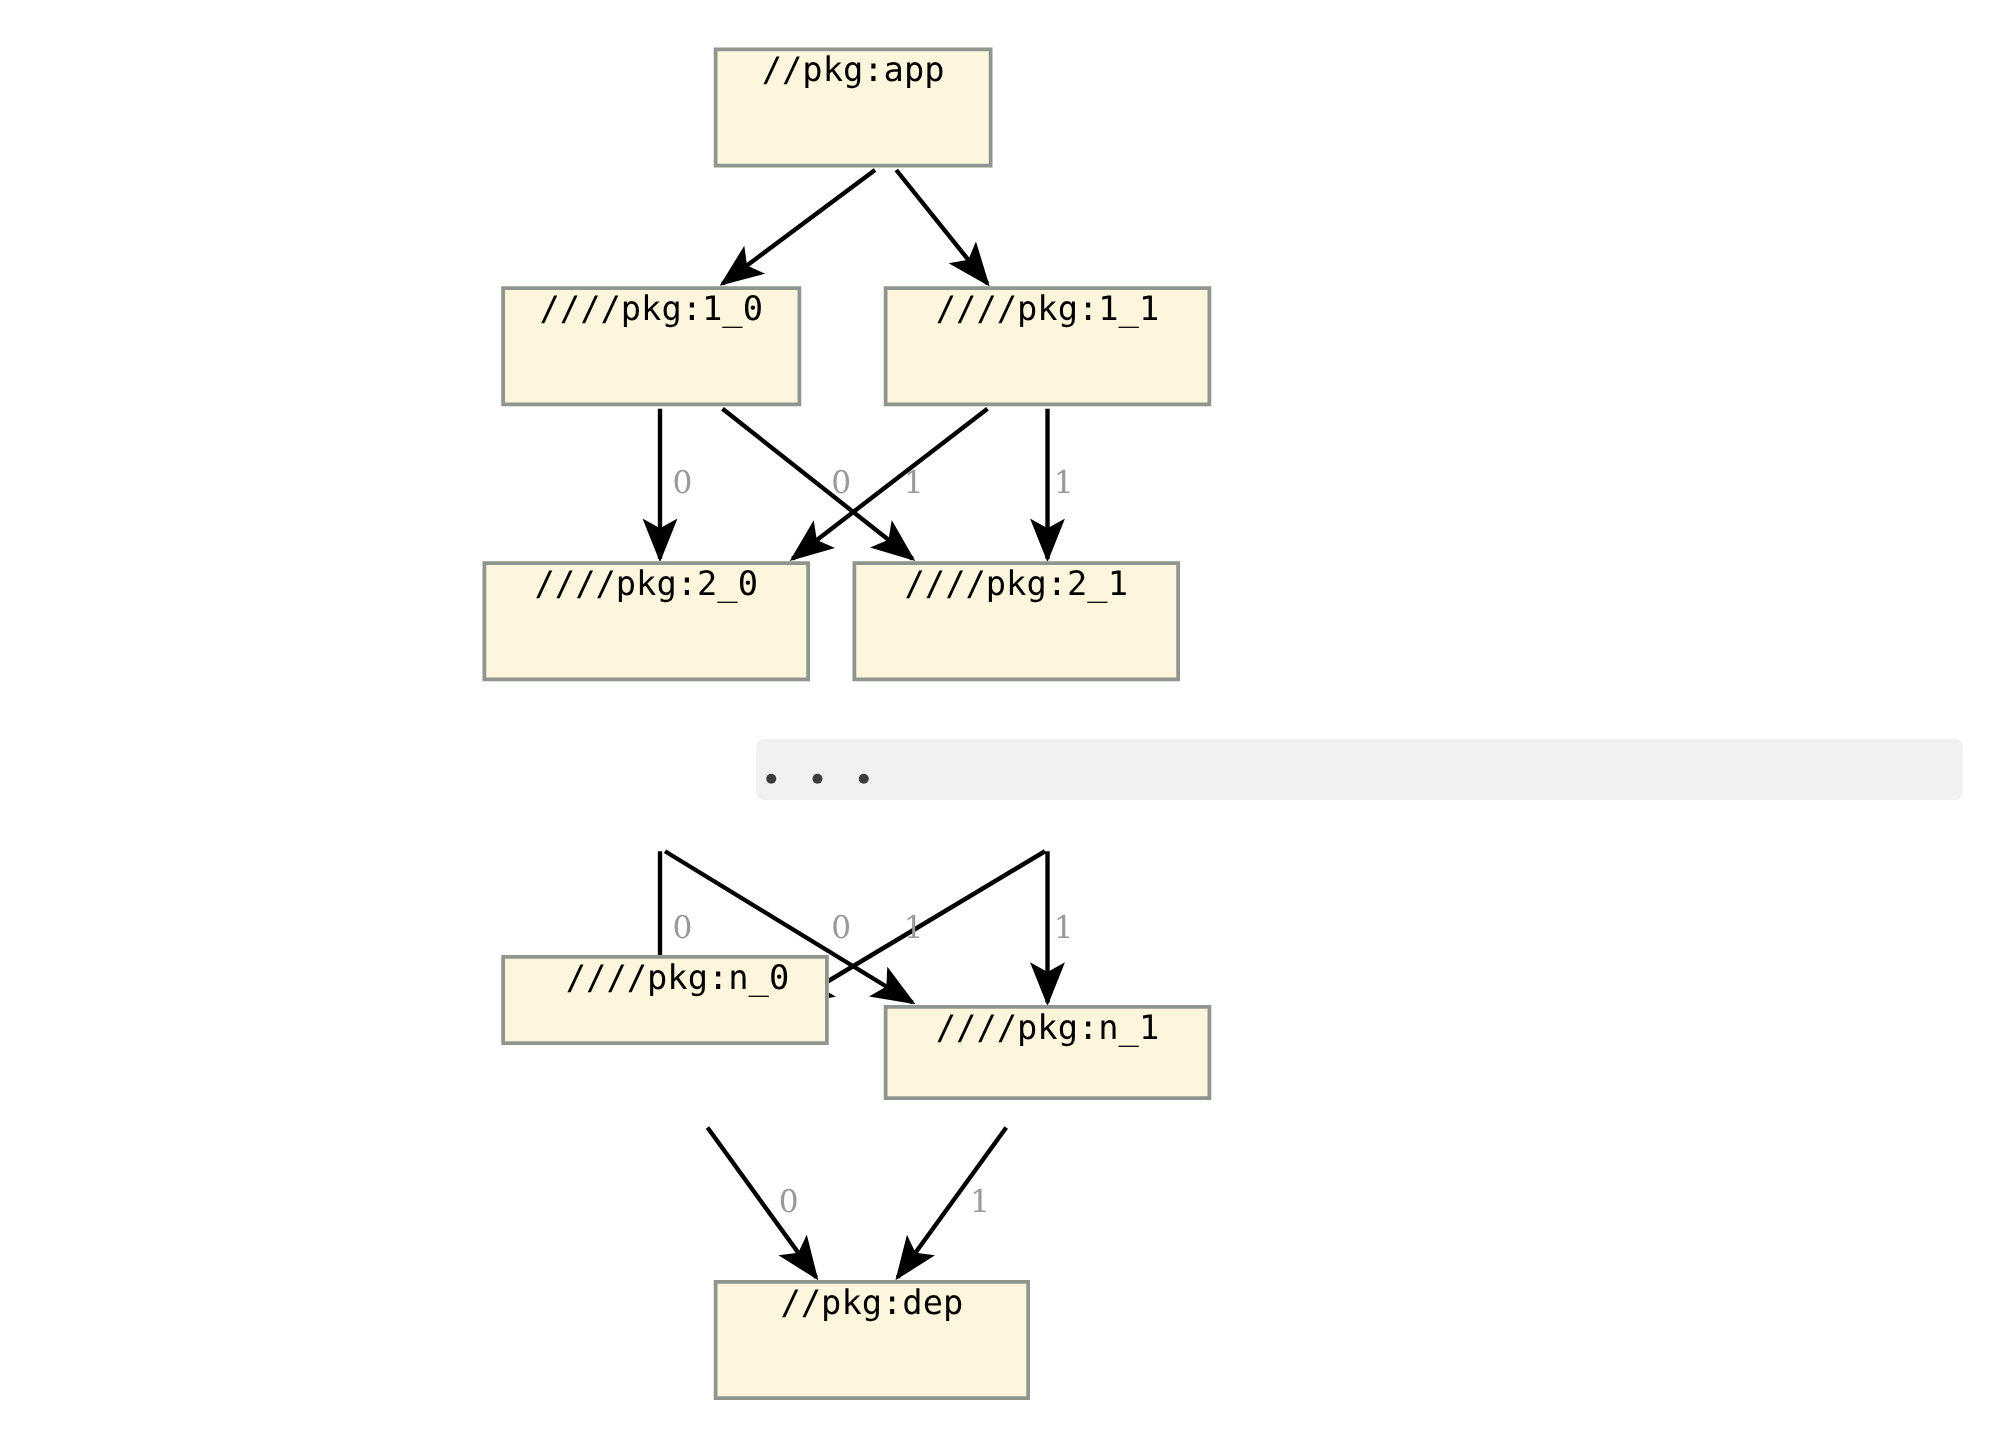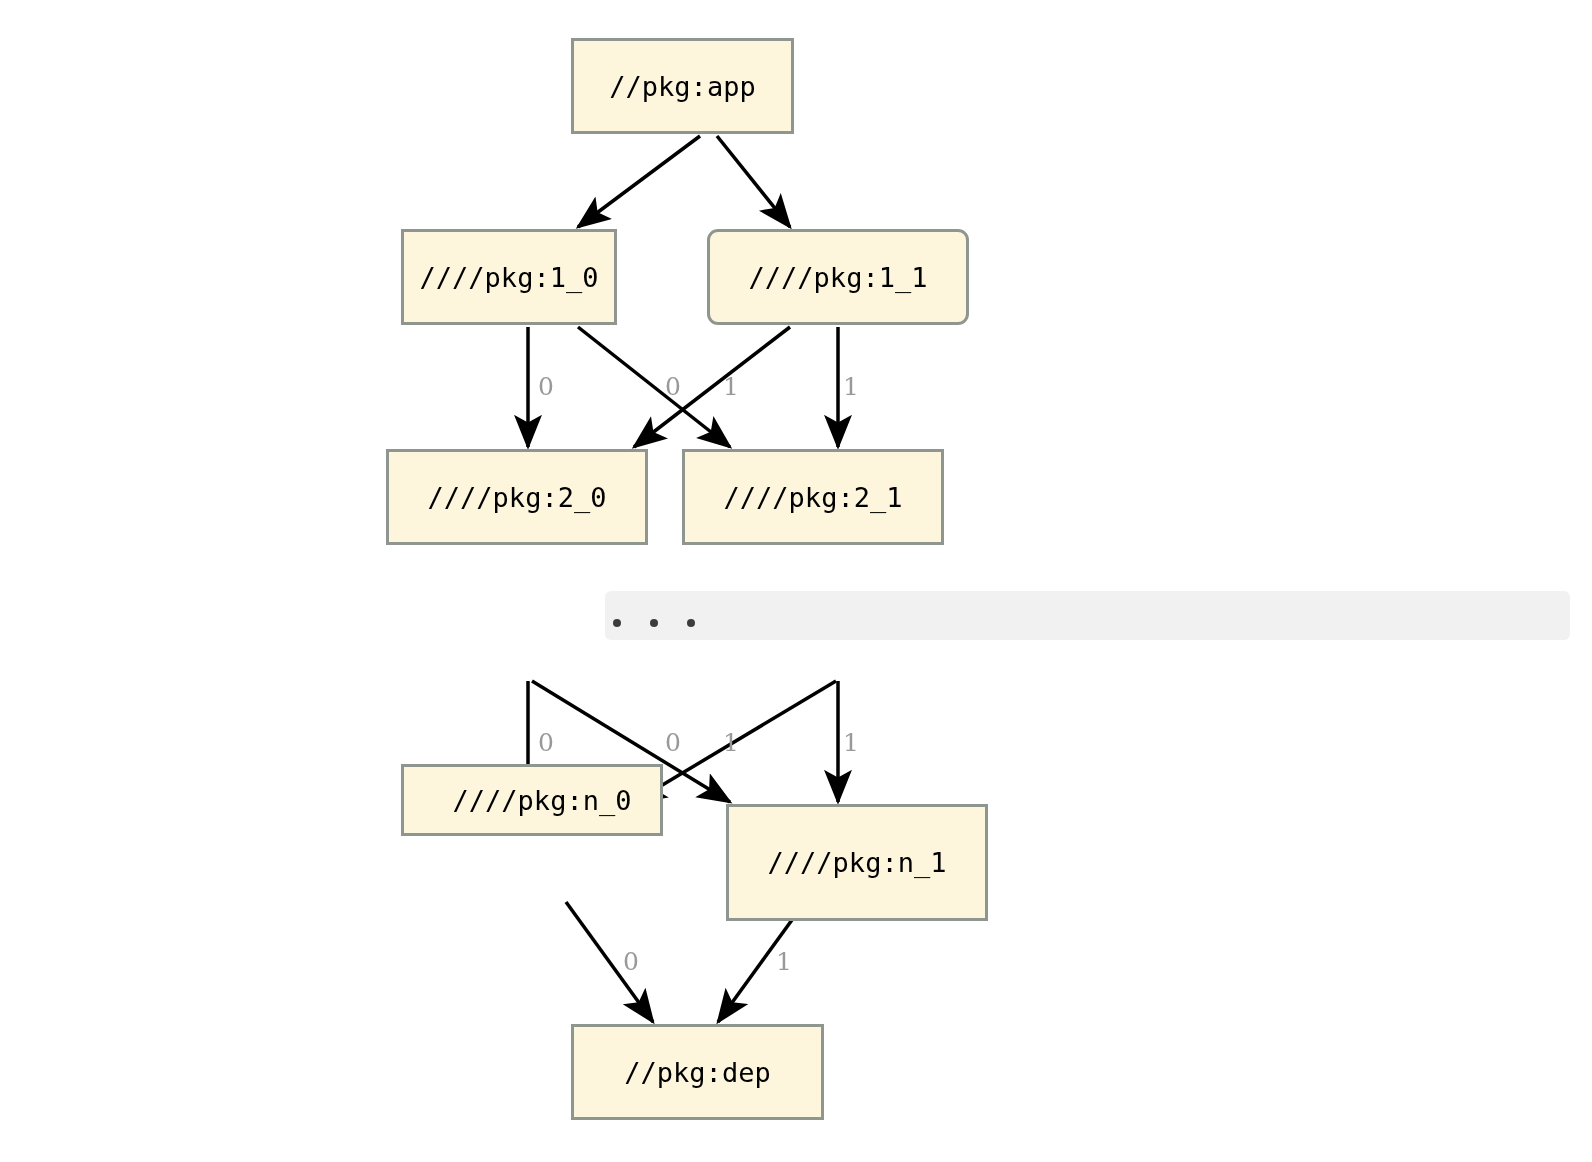--- a/index.html
+++ b/index.html
@@ -27,21 +27,20 @@
     top: 0;
     width: 1592px;
     height: 1162px;
   }
   .node-box {
     position: absolute;
     box-sizing: border-box;
     background: #fdf6dd;
     border: 3px solid #8f968f;
     display: flex;
-    align-items: center;
     justify-content: center;
   }
   .node-label {
     font-family: "DejaVu Sans Mono", "Liberation Mono", monospace;
     font-size: 27px;
     color: #000000;
     letter-spacing: 0px;
     white-space: pre;
   }
   .edge-label {
@@ -89,36 +88,36 @@
         <line x1="838" y1="681" x2="838" y2="802" stroke="#000000" stroke-width="3.5" marker-end="url(#arrowhead)"></line>
         <line x1="566" y1="902" x2="653" y2="1022" stroke="#000000" stroke-width="3.5" marker-end="url(#arrowhead)"></line>
         <line x1="805" y1="902" x2="718" y2="1022" stroke="#000000" stroke-width="3.5" marker-end="url(#arrowhead)"></line>
       </g>
   </svg>
 
   <div id="nodes-layer">
       <div class="node-box" style="left: 571px; top: 38px; width: 223px; height: 96px; background: rgb(253, 246, 221); border-color: rgb(143, 150, 143);">
         <span class="node-label">//pkg:app</span>
       </div>
-      <div class="node-box" style="left: 401px; top: 229px; width: 216px; height: 96px; background: rgb(253, 246, 221); border-color: rgb(143, 150, 143);">
+      <div class="node-box" style="left: 401px; top: 229px; width: 240px; height: 96px; background: rgb(253, 246, 221); border-color: rgb(143, 150, 143);">
         <span class="node-label">////pkg:1_0</span>
       </div>
-      <div class="node-box" style="left: 707px; top: 229px; width: 262px; height: 96px; background: rgb(253, 246, 221); border-color: rgb(143, 150, 143); border-radius: 11px;">
+      <div class="node-box" style="left: 707px; top: 229px; width: 262px; height: 96px; background: rgb(253, 246, 221); border-color: rgb(143, 150, 143);">
         <span class="node-label">////pkg:1_1</span>
       </div>
       <div class="node-box" style="left: 386px; top: 449px; width: 262px; height: 96px; background: rgb(253, 246, 221); border-color: rgb(143, 150, 143);">
         <span class="node-label">////pkg:2_0</span>
       </div>
       <div class="node-box" style="left: 682px; top: 449px; width: 262px; height: 96px; background: rgb(253, 246, 221); border-color: rgb(143, 150, 143);">
         <span class="node-label">////pkg:2_1</span>
       </div>
       <div class="node-box" style="left: 401px; top: 764px; width: 262px; height: 72px; background: rgb(253, 246, 221); border-color: rgb(143, 150, 143); padding-left: 20px;">
         <span class="node-label">////pkg:n_0</span>
       </div>
-      <div class="node-box" style="left: 707px; top: 804px; width: 262px; height: 117px; background: rgb(253, 246, 221); border-color: rgb(143, 150, 143); margin-left: 19px;">
+      <div class="node-box" style="left: 707px; top: 804px; width: 262px; height: 76px; background: rgb(253, 246, 221); border-color: rgb(143, 150, 143);">
         <span class="node-label">////pkg:n_1</span>
       </div>
       <div class="node-box" style="left: 571px; top: 1024px; width: 253px; height: 96px; background: rgb(253, 246, 221); border-color: rgb(143, 150, 143);">
         <span class="node-label">//pkg:dep</span>
       </div>
     </div>
   <div id="edge-labels-layer">
       <div class="edge-label" style="left: 538px; top: 386px; color: rgb(153, 153, 153);">0</div>
       <div class="edge-label" style="left: 665px; top: 386px; color: rgb(153, 153, 153);">0</div>
       <div class="edge-label" style="left: 723px; top: 386px; color: rgb(153, 153, 153);">1</div>

